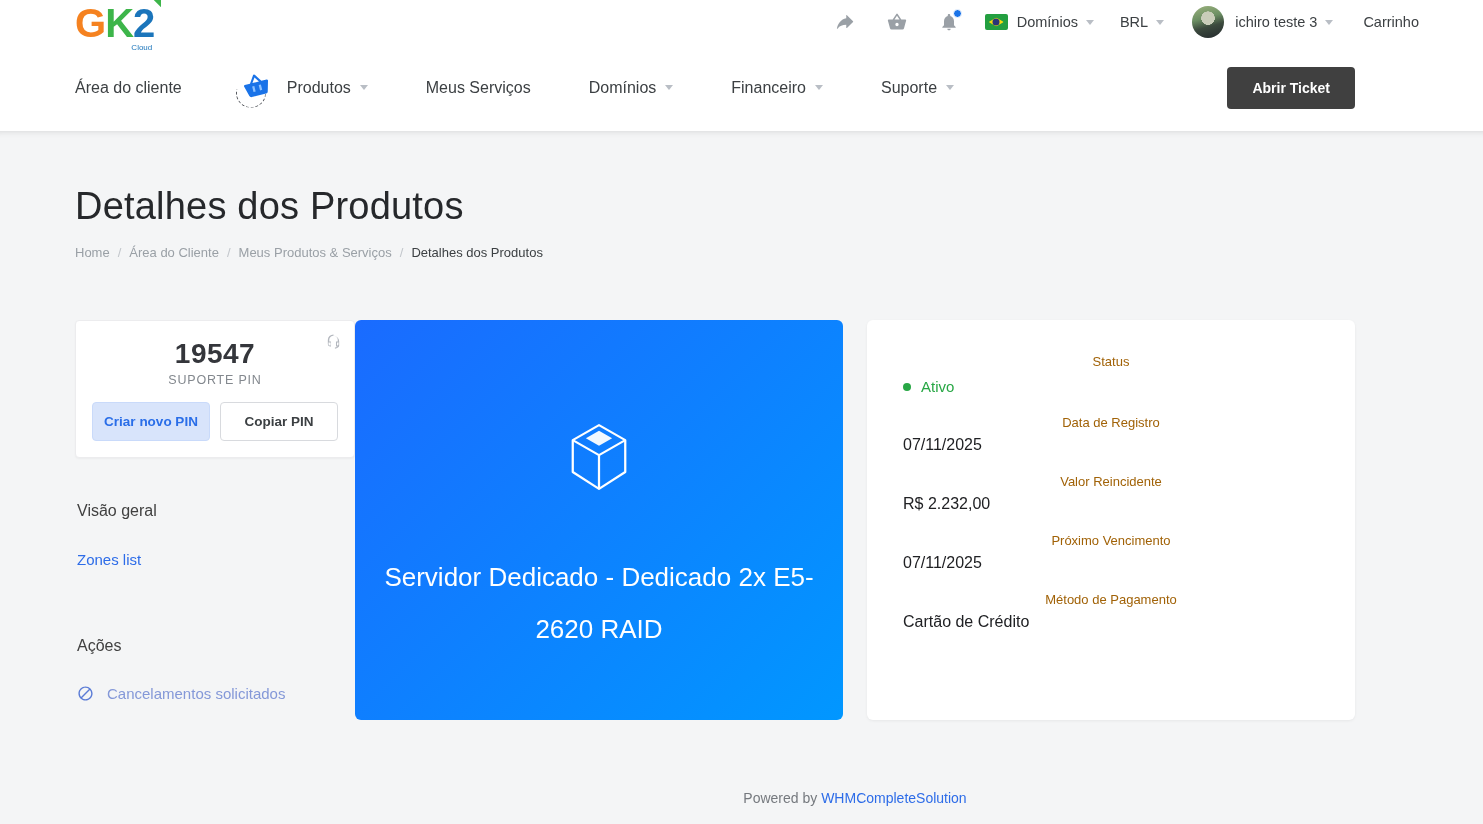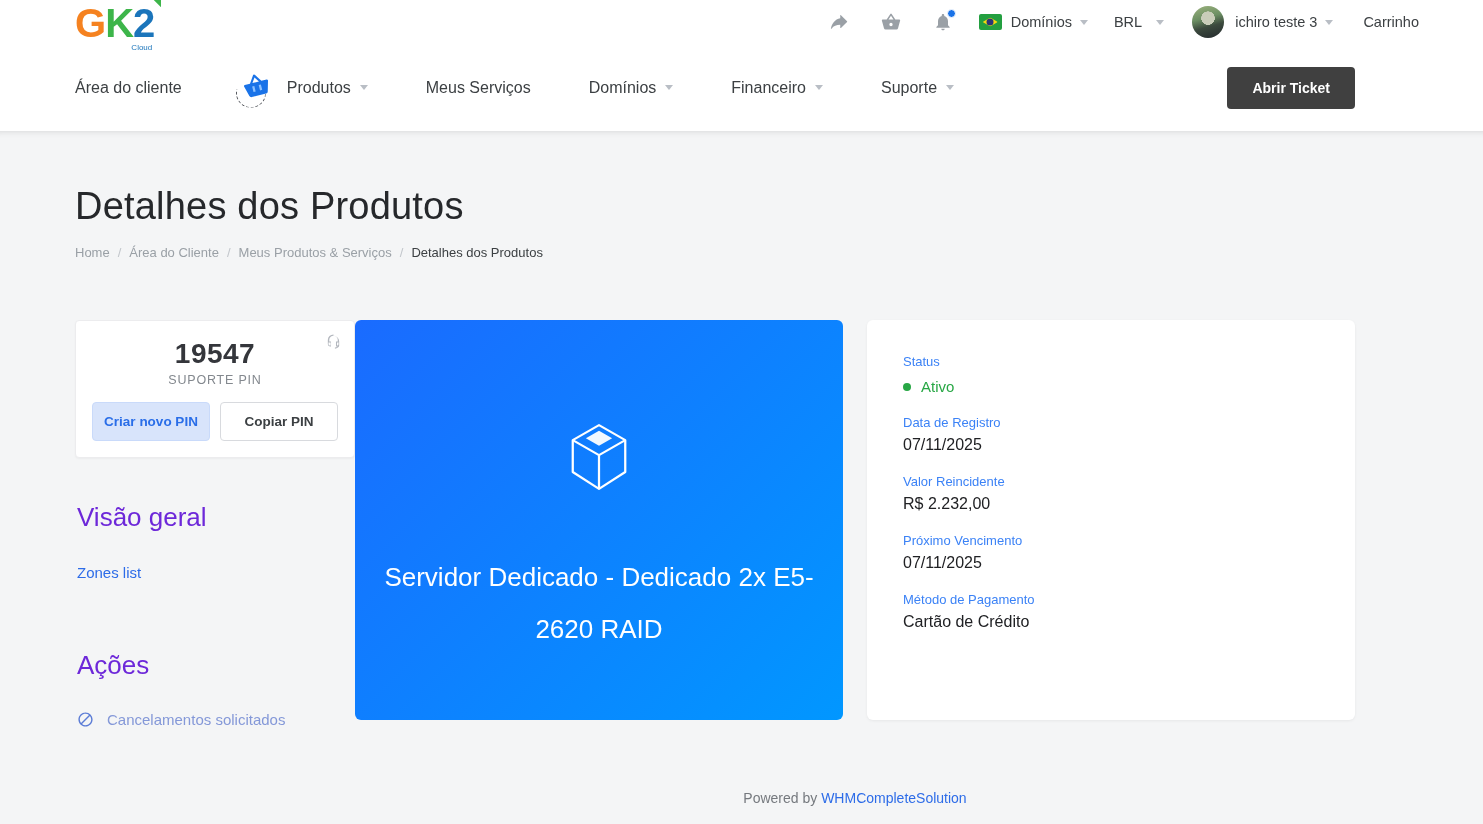--- a/index.html
+++ b/index.html
@@ -32,21 +32,21 @@
   .tb-icon { width:20px; height:20px; fill:#9aa0a6; display:block; }
   .tb-icon-btn { position:relative; margin-left:32px; cursor:pointer; }
   .tb-icon-btn:first-child { margin-left:0; }
   .bell-dot {
     position:absolute; top:-3px; right:-3px;
     width:9px; height:9px; border-radius:50%;
     background:#1a73e8; border:1.5px solid #fff;
   }
   .lang-group, .curr-group, .user-group { display:flex; align-items:center; cursor:pointer; }
   .lang-group { margin-left:26px; }
-  .curr-group { margin-left:26px;gap:6px; }
+  .curr-group { margin-left:26px; }
   .user-group { margin-left:28px; }
   .flag { width:23px; height:16px; border-radius:2px; background:#239f40; position:relative; margin-right:9px; overflow:hidden; }
   .flag-diamond { position:absolute; left:50%; top:50%; width:15px; height:9px; background:#f8d90f; transform:translate(-50%,-50%) ; clip-path:polygon(50% 0,100% 50%,50% 100%,0 50%); }
   .flag-circle { position:absolute; left:50%; top:50%; width:7px; height:7px; border-radius:50%; background:#2a3578; transform:translate(-50%,-50%); }
   .tb-label { font-size:14.5px; color:#3c4043; }
   .caret {
     width:0; height:0; margin-left:8px;
     border-left:4px solid transparent; border-right:4px solid transparent;
     border-top:5px solid #b9bec5;
   }
@@ -109,21 +109,21 @@
   .headset { position:absolute; top:12px; right:12px; width:17px; height:17px; fill:#b3b7be; }
   .pin-buttons { display:flex; gap:10px; margin-top:15px; }
   .pin-btn {
     flex:1; border-radius:4px; padding:11px 0;
     font-size:13.5px; font-weight:700; font-family:"Liberation Sans", sans-serif;
     cursor:pointer;
   }
   .pin-btn-create { background:#d8e4fb; color:#2a6ee8; border:1px solid #c9dafa; }
   .pin-btn-copy { background:#fff; color:#3c4043; border:1px solid #d8dade; }
 
-  .side-heading { font-size:26px; font-weight:400; color:#6d28d9; margin-left:2px; }
+  .side-heading { font-size:16px; font-weight:400; color:#404040; margin-left:2px; }
   .overview-heading { margin-top:44px; }
   .zones-link { display:inline-block; margin:31px 0 0 2px; font-size:15px; color:#2d6ce8; cursor:pointer; }
   .actions-heading { margin-top:68px; }
   .cancel-row { display:flex; align-items:center; margin:30px 0 0 2px; cursor:pointer; }
   .block-icon { width:17px; height:17px; fill:#5b7cd6; flex:none; }
   .cancel-text { font-size:15px; color:#8498d8; margin-left:13px; }
 
   
   .cards { display:grid; grid-template-columns:1fr 1fr; gap:24px; }
   .product-card {
@@ -137,21 +137,21 @@
     margin-top:60px; max-width:462px;
     text-align:center; color:#fff;
     font-size:26px; line-height:52px; font-weight:400;
   }
   .details-card {
     height:400px; border-radius:6px; background:#fff;
     box-shadow:0 1px 3px rgba(0,0,0,.06);
     padding:34px 36px;
   }
   .detail-group { margin-bottom:20px; }
-  .detail-label { font-size:13px; color:#3b82f6; }
+  .detail-label { font-size:13px; color:#a16207;text-align:center; }
   .detail-value { font-size:16px; color:#202124; margin-top:6px; }
   .status-value { display:flex; align-items:center; margin-top:9px; }
   .status-dot { width:8px; height:8px; border-radius:50%; background:#28a745; margin-right:10px; }
   .status-text { font-size:15px; color:#28a745; }
 
   .footer { text-align:center; margin-top:70px; font-size:14px; color:#75797e; }
   .footer-link { color:#2d6ce8; cursor:pointer; }
 </style>
 </head>
 <body>

